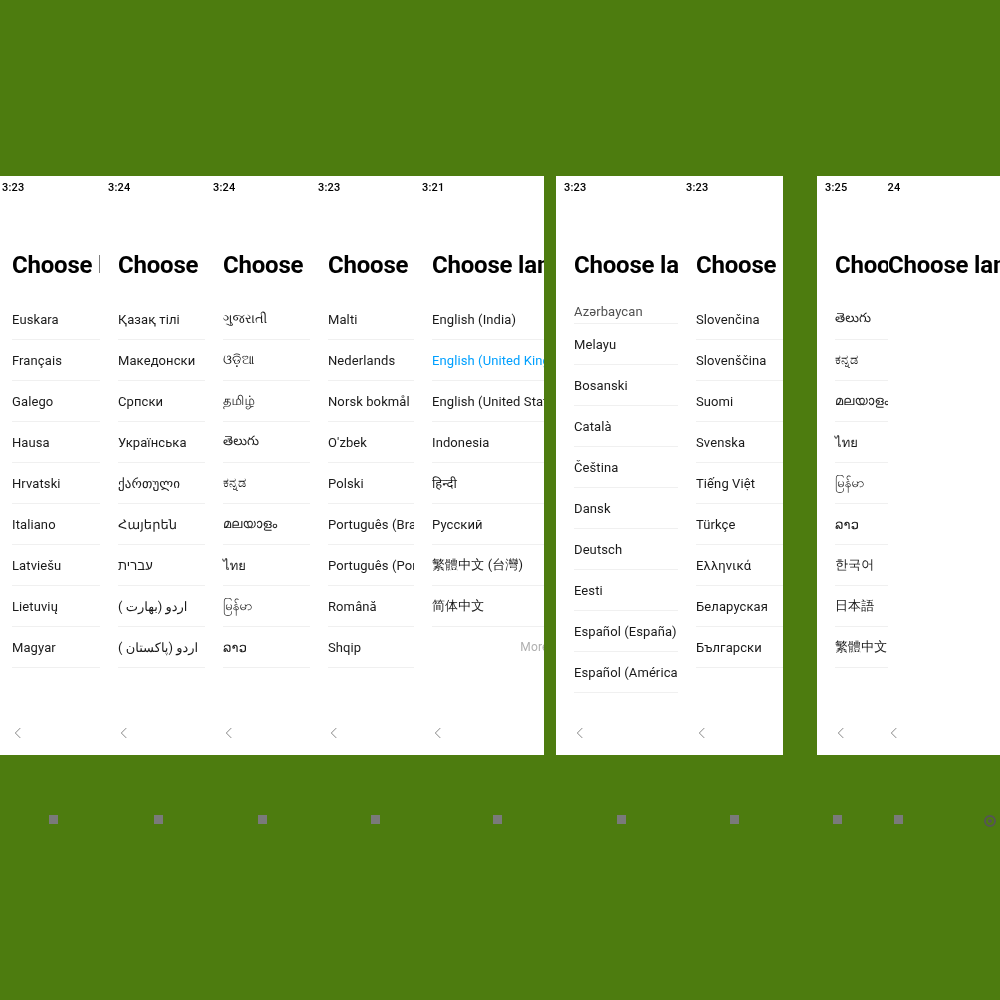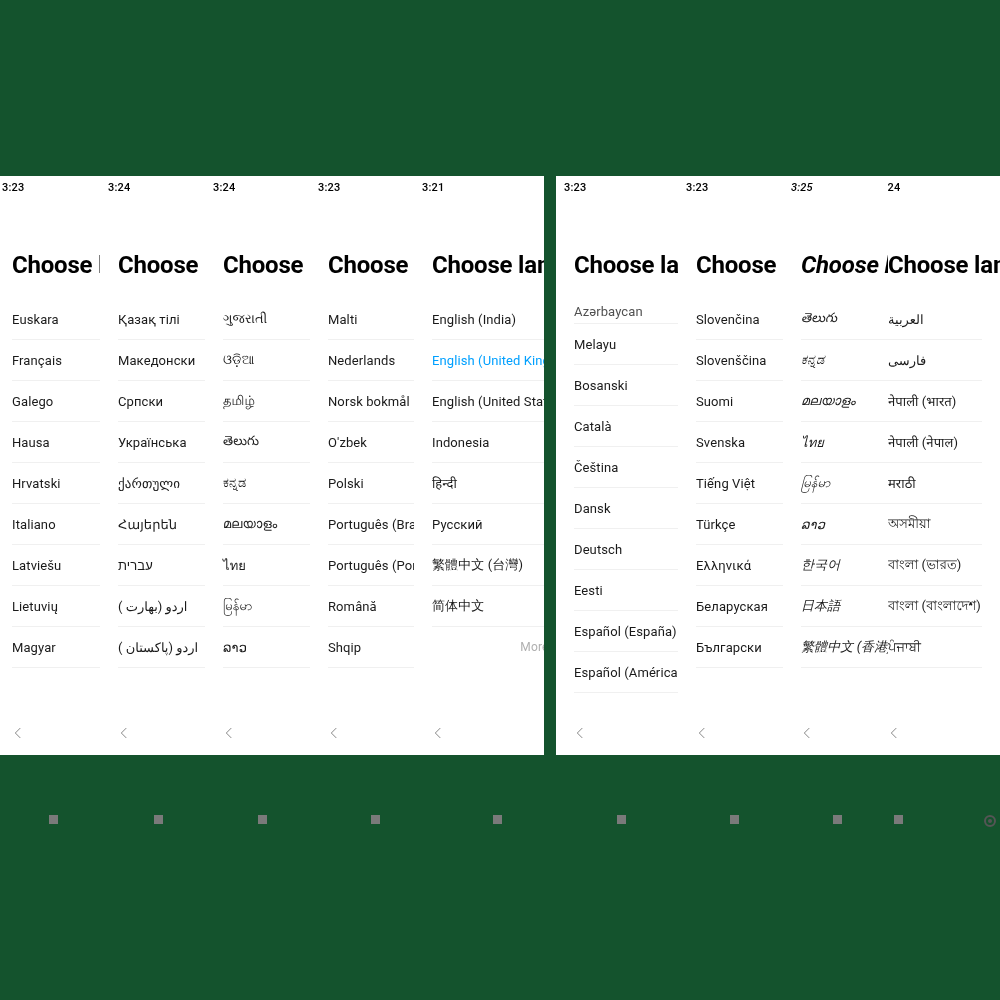--- a/index.html
+++ b/index.html
@@ -10,21 +10,21 @@
     font-family: -apple-system, BlinkMacSystemFont, "Segoe UI", Roboto, "Helvetica Neue", Arial, sans-serif;
     color: #000;
     overflow: hidden;
     -webkit-font-smoothing: antialiased;
   }
   .stage {
     position: absolute;
     top: 0; left: 0;
     width: 1000px;
     height: 1000px;
-    background: #14532d;
+    background: #4d7c0f;
     overflow: hidden;
   }
   .pane-wrap {
     position: absolute;
     overflow: hidden;
     background: #fff;
     box-sizing: border-box;
   }
   .pane-inner {
     position: absolute;
@@ -319,21 +319,21 @@
           </div>
           <div class="nav-bar">
             <div class="chevron-back">
               <svg viewBox="0 0 24 24" width="16" height="16">
                 <path d="M15 5 L8 12 L15 19" fill="none" stroke="#888" stroke-width="1.5" stroke-linecap="round" stroke-linejoin="round"></path>
               </svg>
             </div>
           </div>
         </div>
       </div>
-      <div class="pane-wrap" style="left: 783px; top: 176px; width: 105px; height: 579px; font-style: italic;">
+      <div class="pane-wrap" style="left: 817px; top: 176px; width: 105px; height: 579px;">
         <div class="pane-inner" style="width: 300px; height: 579px;">
           <div class="status-bar">
             <span class="status-time">3:25</span>
           </div>
           <div class="title-block">
             <div class="title">Choose language</div>
           </div>
           <div class="list">
             <div class="list-item">తెలుగు</div>
             <div class="list-item">ಕನ್ನಡ</div>
@@ -355,31 +355,20 @@
         </div>
       </div>
       <div class="pane-wrap" style="left: 888px; top: 176px; width: 112px; height: 579px;">
         <div class="pane-inner" style="width: 130px; height: 579px; left: auto; right: 0px;">
           <div class="status-bar">
             <span class="status-time">3:24</span>
           </div>
           <div class="title-block">
             <div class="title">Choose language</div>
           </div>
-          <div class="list">
-            <div class="list-item">العربية</div>
-            <div class="list-item">فارسی</div>
-            <div class="list-item">नेपाली (भारत)</div>
-            <div class="list-item">नेपाली (नेपाल)</div>
-            <div class="list-item">मराठी</div>
-            <div class="list-item">অসমীয়া</div>
-            <div class="list-item">বাংলা (ভারত)</div>
-            <div class="list-item">বাংলা (বাংলাদেশ)</div>
-            <div class="list-item">ਪੰਜਾਬੀ</div>
-          </div>
           <div class="nav-bar">
             <div class="chevron-back">
               <svg viewBox="0 0 24 24" width="16" height="16">
                 <path d="M15 5 L8 12 L15 19" fill="none" stroke="#888" stroke-width="1.5" stroke-linecap="round" stroke-linejoin="round"></path>
               </svg>
             </div>
           </div>
         </div>
       </div>
     </div>

